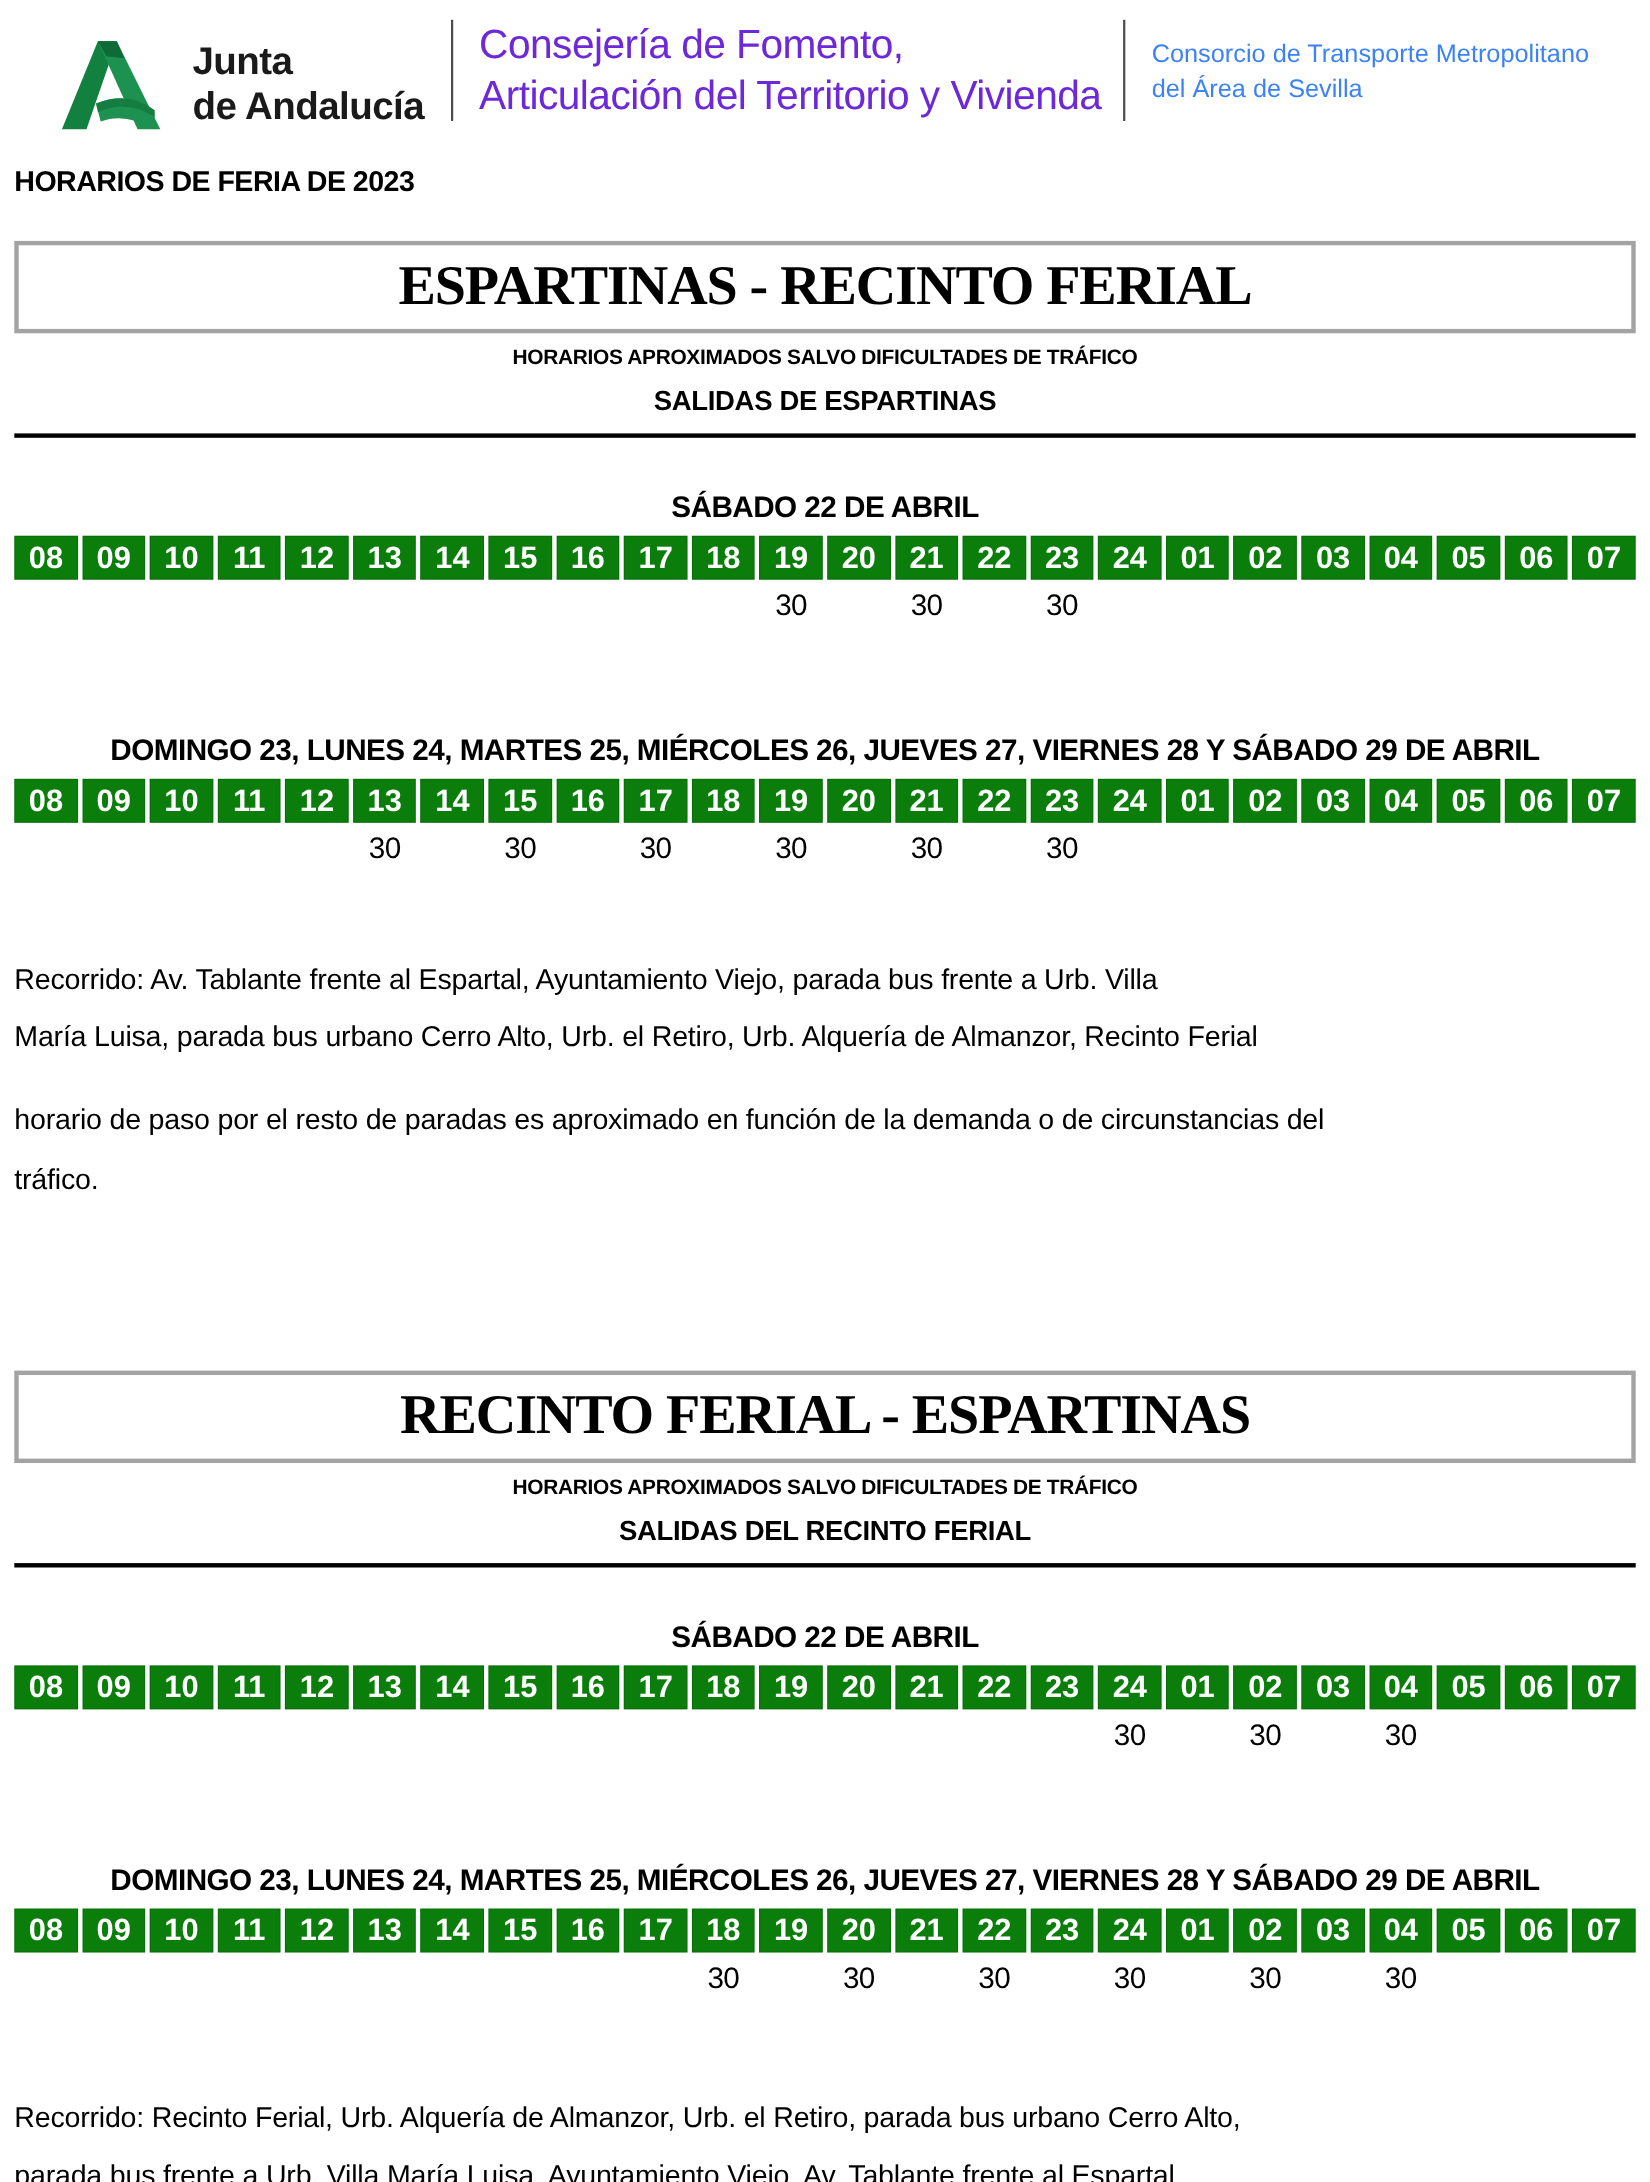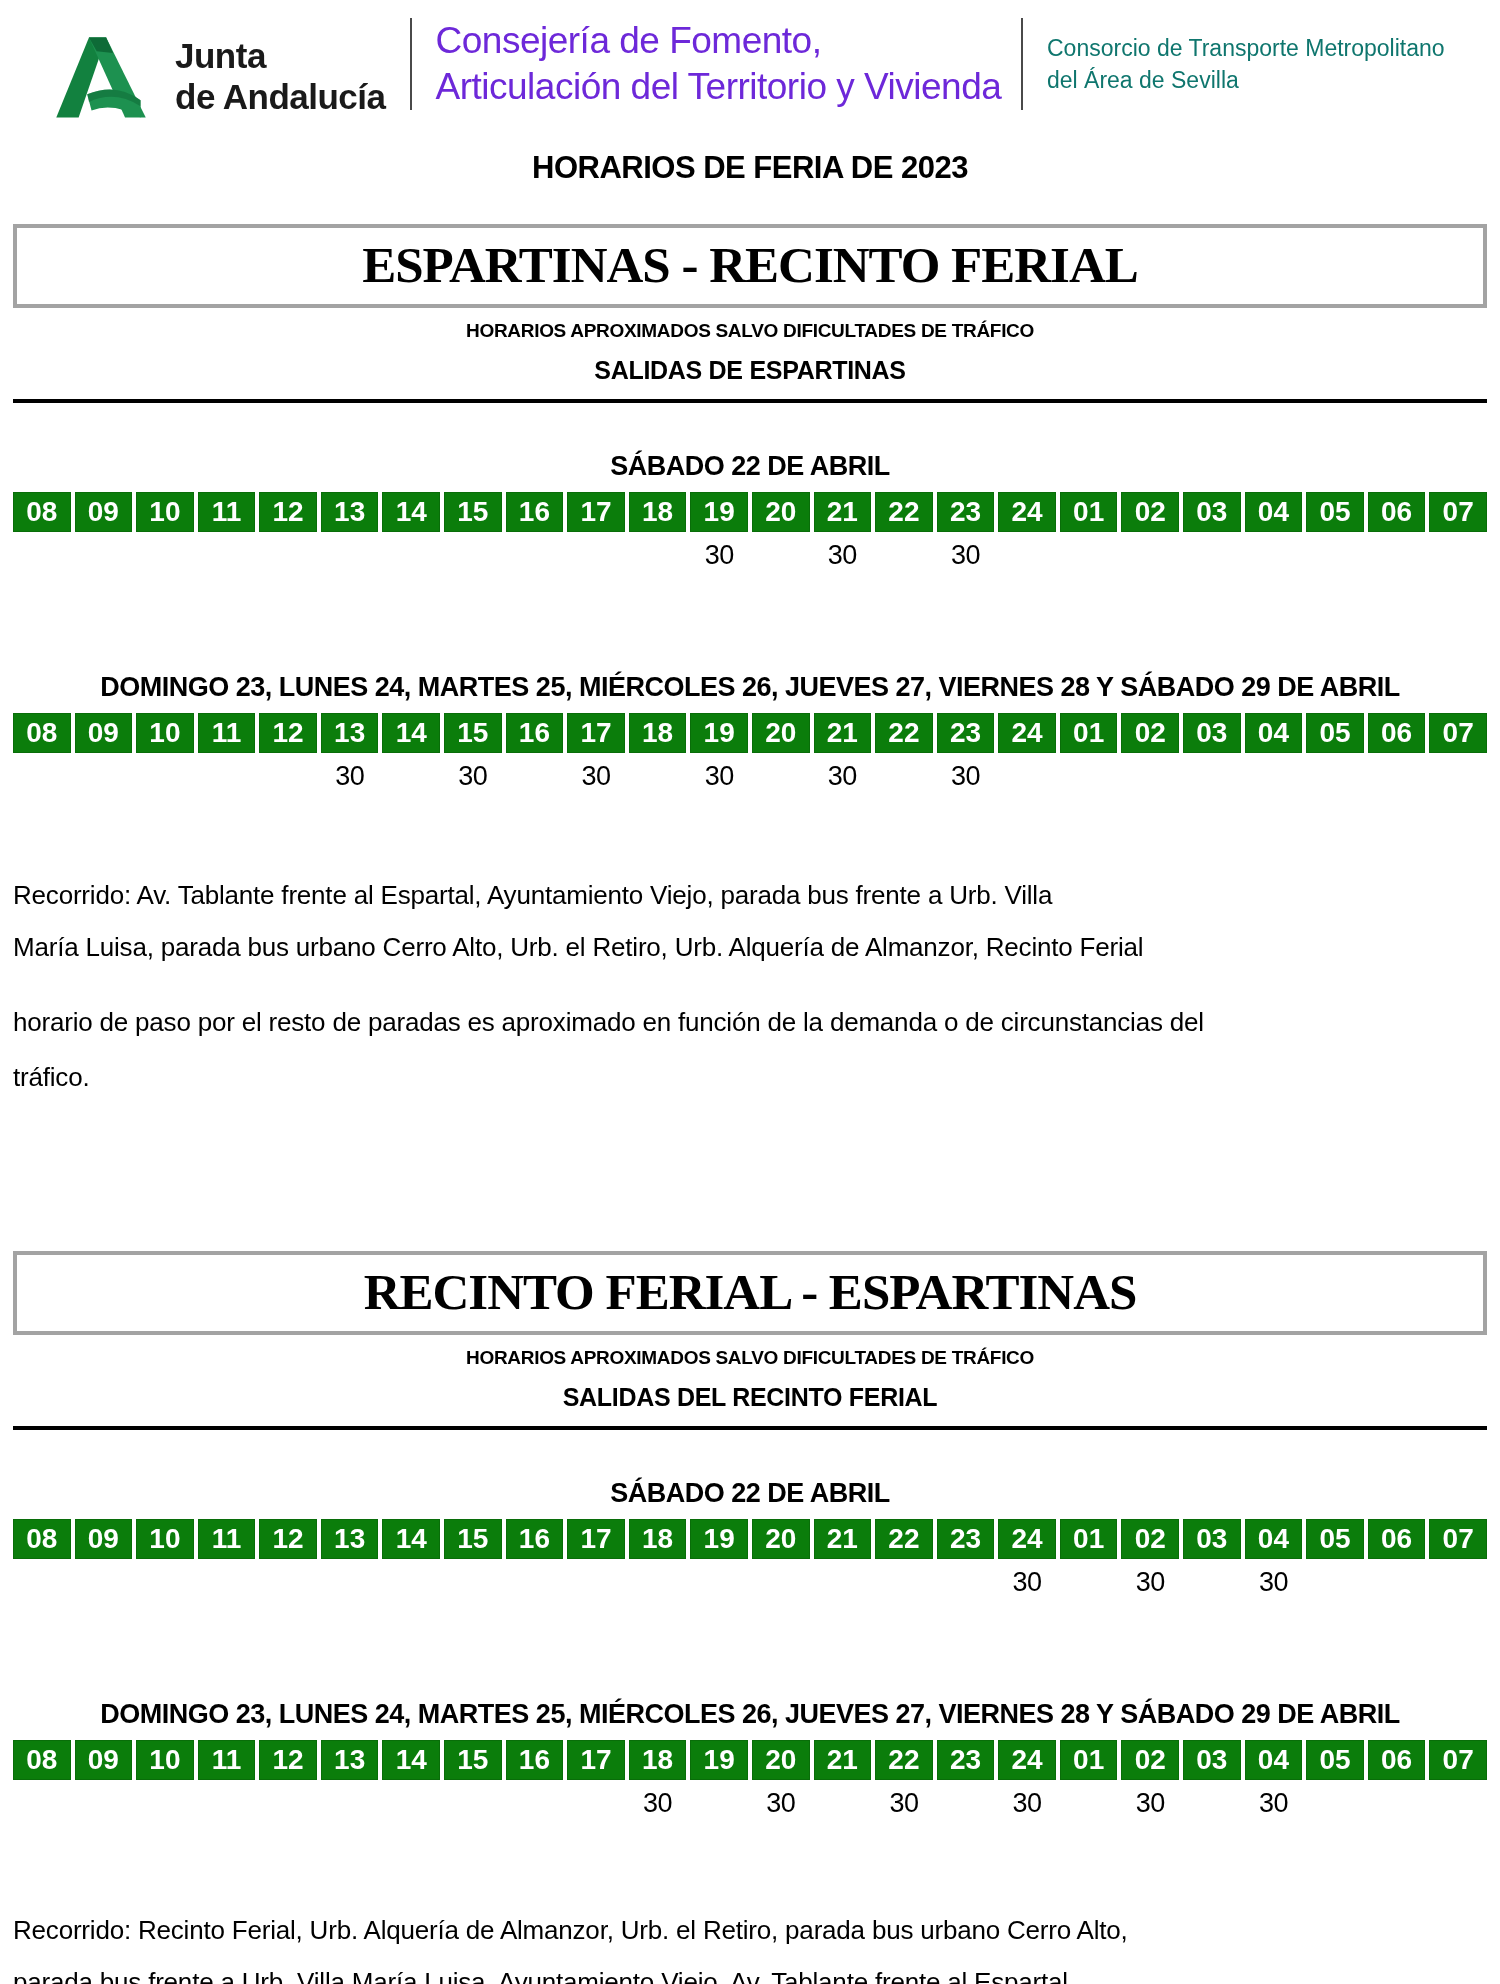--- a/index.html
+++ b/index.html
@@ -43,30 +43,29 @@
   .vdivider.second { margin-left: auto; }
   .dept {
     font-size: 37px;
     line-height: 1.25;
     color: #6d28d9;
     letter-spacing: -0.5px;
   }
   .consortium {
     font-size: 23px;
     line-height: 1.4;
-    color: #0f766e;
+    color: #3b82f6;
     padding-right: 40px;
     min-width: 440px;
   }
 
   
   .page-title {
-    text-align: center;
-    font-weight: bold;
-    font-size: 31px;
+    font-weight: bold;
+    font-size: 26px;
     letter-spacing: -0.5px;
     margin-top: 34px;
   }
   .section-box {
     border: 4px solid #a3a3a3;
     margin-top: 38px;
     padding: 8px 0 10px 0;
     text-align: center;
     font-family: Liberation Serif, serif;
   }

